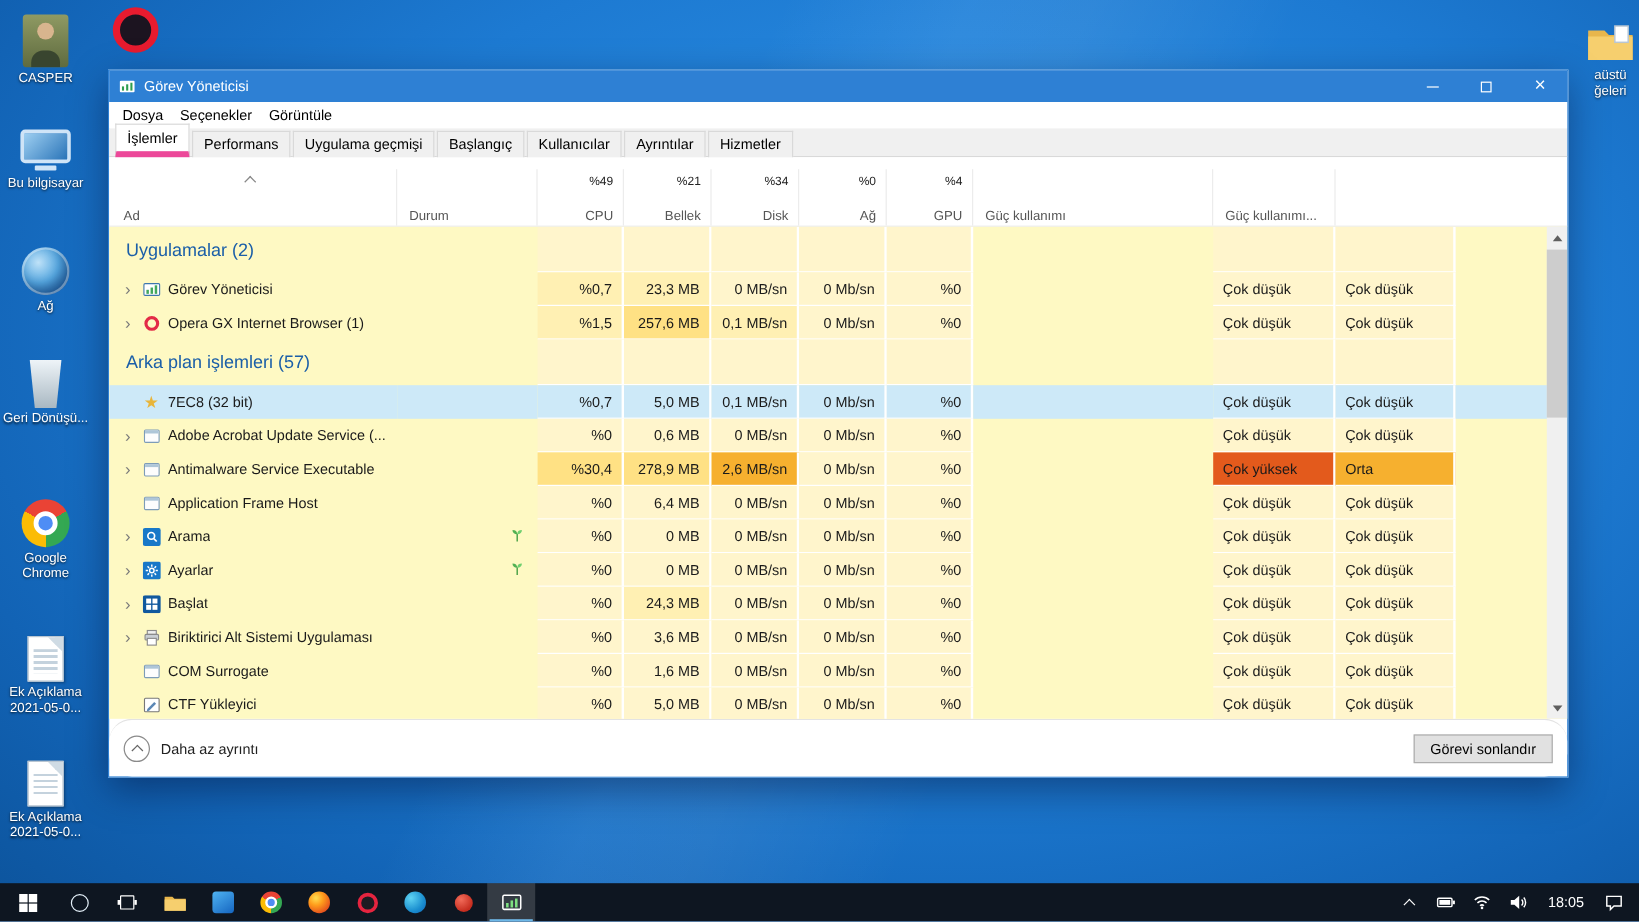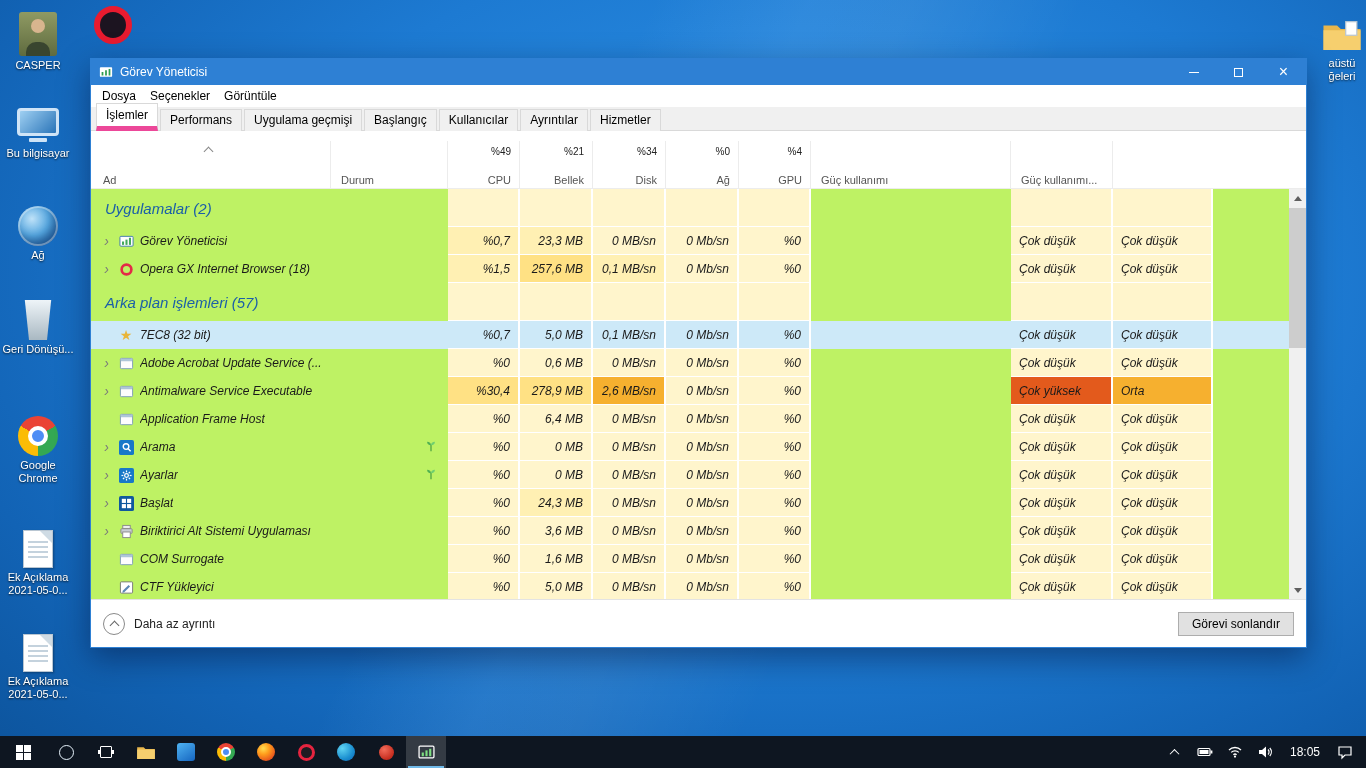--- a/index.html
+++ b/index.html
@@ -57,21 +57,21 @@
 
   .colheader { height:48px; border-bottom:1px solid #ececec; flex:0 0 auto; background:#fff; }
   .hc { position:relative; border-right:1px solid #ececec; }
   .hc.last { border-right:none; }
   .hlabel { position:absolute; bottom:2px; left:10px; font-size:11px; color:#555; white-space:nowrap; }
   .name-h .hlabel { left:12px; }
   .num-h .hlabel { left:auto; right:8px; }
   .htotal { position:absolute; top:5px; right:8px; font-size:10px; color:#222; }
   .sort-caret { position:absolute; top:7px; left:114px; width:7px; height:7px; border-left:1px solid #888; border-top:1px solid #888; transform:rotate(45deg); }
 
-  .list { position:relative; flex:1 1 auto; background:#bef264; overflow:hidden;font-style:italic; }
+  .list { position:relative; flex:1 1 auto; background:#fef9c3; overflow:hidden; }
   .row { height:28px; align-items:stretch; }
   .row.secrow { height:38px; }
   .c { position:relative; font-size:12px; color:#1a1a1a; display:flex; align-items:center; min-width:0; }
   .heat { background:var(--h0,#FFF5CC); border-right:2px solid #fff; border-bottom:1px solid #fff; }
   .h0 { background:var(--h0,#FFF5CC); } .h1 { background:var(--h1,#FFF0B3); }
   .h2 { background:var(--h2,#FFE184); } .h3 { background:var(--h3,#F6B02F); }
   .h4 { background:var(--h4,#E35A1C); }
   .row.sel .c { background:var(--sel,#CDE9F8) !important; }
   .c.name { padding-left:10px; gap:6px; }
   .chev { width:11px; color:#7a7a7a; font-size:14px; line-height:1; flex:0 0 11px; text-align:center; }
@@ -83,21 +83,21 @@
   .sec .seclabel { font-size:15px; color:var(--secblue,#1B5FA8); padding-left:4px; white-space:nowrap; }
 
   
   .vscroll { position:absolute; top:0; right:0; bottom:0; width:17px; background:#f0f0f0; z-index:3; }
   .sb-btn { position:absolute; left:0; width:17px; height:17px; display:flex; align-items:center; justify-content:center; }
   .sb-up { top:0; } .sb-dn { bottom:0; }
   .tri-up { width:0; height:0; border:4px solid transparent; border-bottom:5px solid #5f5f5f; margin-bottom:3px; }
   .tri-dn { width:0; height:0; border:4px solid transparent; border-top:5px solid #5f5f5f; margin-top:3px; }
   .sb-thumb { position:absolute; left:0; top:19px; width:17px; height:140px; background:#cdcdcd; }
 
-  .footer { height:48px; border-top:1px solid #e3e3e3; background:#fff; display:flex; align-items:center; padding:0 12px; flex:0 0 auto; }
+  .footer { height:48px; border-top:1px solid #e3e3e3; background:#fff; display:flex; align-items:center; padding:0 12px; flex:0 0 auto;border-radius:19px; }
   .toggle { display:flex; align-items:center; gap:9px; }
   .tog-circle { width:22px; height:22px; border-radius:50%; border:1px solid #8a8a8a; display:flex; align-items:center; justify-content:center; }
   .up-caret { width:7px; height:7px; border-left:1.5px solid #666; border-top:1.5px solid #666; transform:rotate(45deg) ; margin-top:3px; }
   .tog-label { font-size:12px; color:#222; }
   .endtask { margin-left:auto; background:#e1e1e1; border:1px solid #adadad; font-size:12px; color:#000; padding:4px 13px; font-family:inherit; }
 
   
   .taskbar { position:absolute; left:0; right:0; bottom:0; height:32px; background:#0e1621; z-index:10; display:flex; align-items:center; }
   .tbi { width:40px; height:32px; display:flex; align-items:center; justify-content:center; position:relative; flex:0 0 auto; }
   .tbi.start { width:46px; }
@@ -307,21 +307,21 @@
     <div class="c tail"></div>
   </div>
         <div class="row grid">
     <div class="c name">
       <span class="chev">›</span>
       <span class="picon">
               <svg viewBox="0 0 16 16" width="15" height="15">
                 <circle cx="8" cy="8" r="5.2" fill="none" stroke="#e32b47" stroke-width="2.8"></circle>
               </svg>
             </span>
-      <span class="pname">Opera GX Internet Browser (18)</span>
+      <span class="pname">Opera GX Internet Browser (1)</span>
     </div>
     <div class="c status">
             <span class="leaf"></span>
           </div>
     <div class="c num heat cpu h1">%1,5</div>
     <div class="c num heat mem h2">257,6 MB</div>
     <div class="c num heat disk h1">0,1 MB/sn</div>
     <div class="c num heat net h0">0 Mb/sn</div>
     <div class="c num heat gpu h0">%0</div>
     <div class="c geng"></div>

